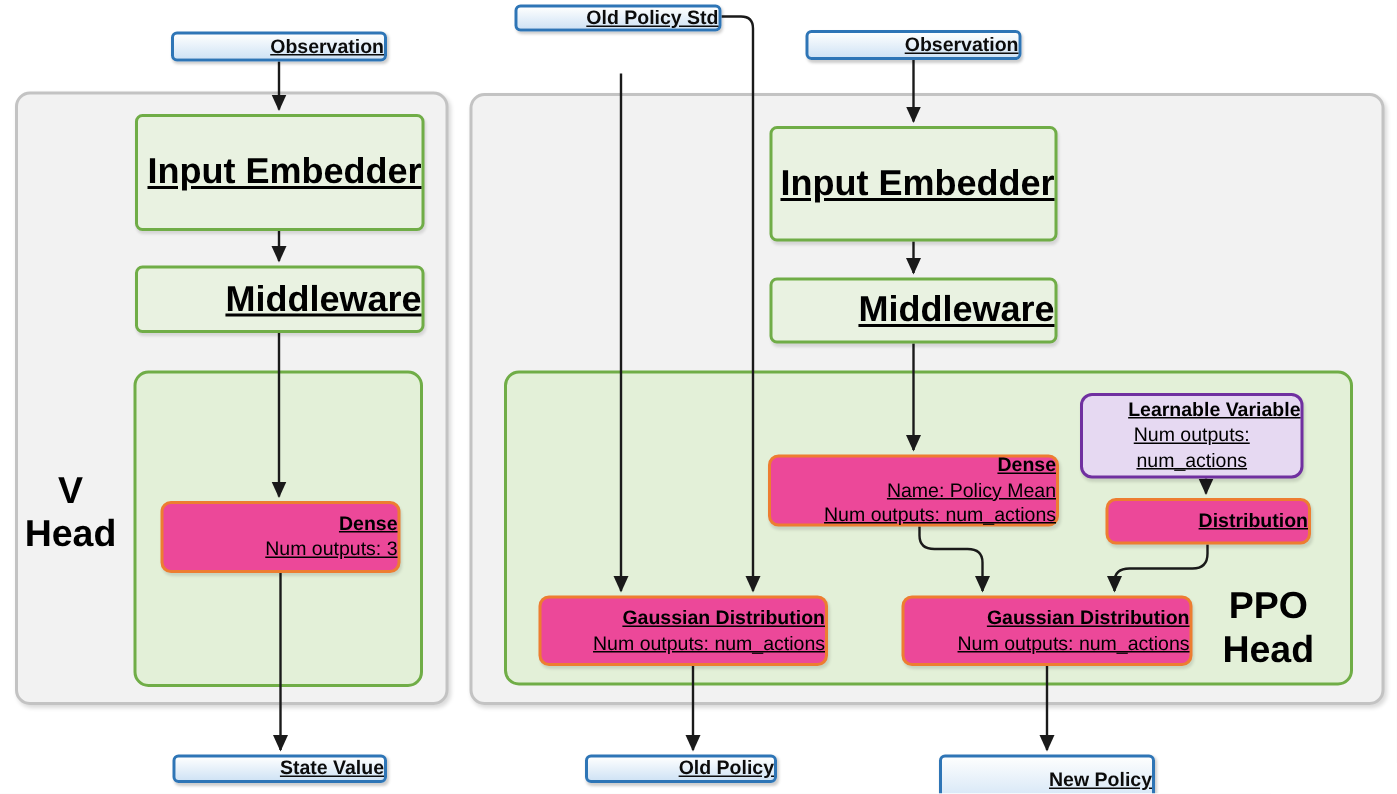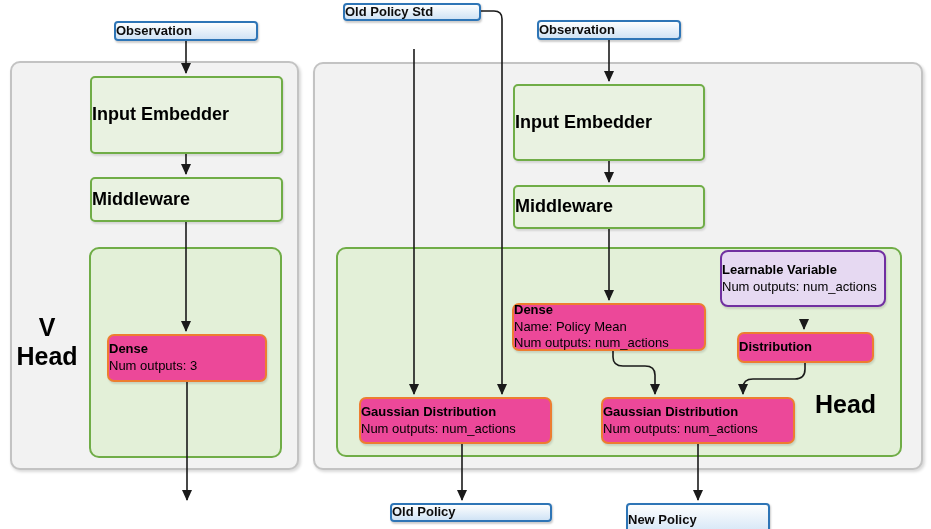--- a/index.html
+++ b/index.html
@@ -11,33 +11,34 @@
     position:absolute; background:#f2f2f2; border:2px solid #c3c3c3;
     border-radius:10px; box-shadow:1.5px 2px 3px rgba(0,0,0,.15); z-index:1;
     box-sizing:border-box;
   }
   .gpanel {
     position:absolute; background:#e3f0d8; border:2.5px solid #70ad47;
     border-radius:10px; z-index:2; box-sizing:border-box;
   }
   svg.connectors { position:absolute; left:0; top:0; z-index:5; }
   .box {
-    position:absolute; display:flex; flex-direction:column; align-items:flex-start;
+    position:absolute; display:flex; flex-direction:column; align-items:flex-end;
     justify-content:center; text-align:center; box-sizing:border-box; z-index:10;
     line-height:1.3;
+    text-decoration:underline;
   }
   .blue {
     background:linear-gradient(180deg,#fdfefe 0%, #d0e3f5 100%);
     border:2.5px solid #2e75b6; border-radius:4px;
     font-weight:bold; font-size:13px; color:#0c0c0c;
     box-shadow:1px 1.5px 2px rgba(0,0,0,.2);
   }
   .green {
     background:#e9f2e1; border:2.5px solid #70ad47; border-radius:5px;
-    font-weight:bold; font-size:18px; color:#000;
+    font-weight:bold; font-size:24px; color:#000;
     box-shadow:1px 2px 2px rgba(0,0,0,.12);
   }
   .orange {
     background:#ec4899; border:2.5px solid #ed7d31; border-radius:7px;
     font-size:13px; color:#000; box-shadow:1px 2px 2px rgba(0,0,0,.12);
   }
   .purple {
     background:#e6d9f2; border:2.5px solid #7030a0; border-radius:8px;
     font-size:13px; color:#000; box-shadow:1px 2px 2px rgba(0,0,0,.12);
   }
@@ -71,25 +72,29 @@
 
   <div class="box green" style="left:90px; top:177px; width:193px; height:45px;">
     <span>Middleware</span>
   </div>
 
   <div class="box orange" style="left:107px; top:334px; width:160px; height:48px;">
     <span class="title">Dense</span>
     <span class="sub">Num outputs: 3</span>
   </div>
 
+  <div class="box blue" style="left:115px; top:503px; width:143px; height:19px;">
+    <span>State Value</span>
+  </div>
 
   <div class="panel" style="left:313px; top:62px; width:610px; height:408px;"></div>
   <div class="gpanel" style="left:336px; top:247px; width:566px; height:210px;"></div>
 
   <div class="headlbl" style="left:793px; top:390px; width:105px;">
+    <div>PPO</div>
     <div>Head</div>
   </div>
 
   <div class="box blue" style="left:343px; top:3px; width:138px; height:18px;">
     <span>Old Policy Std</span>
   </div>
 
 
   <div class="box blue" style="left:537px; top:20px; width:144px; height:20px;">
     <span>Observation</span>
@@ -102,40 +107,40 @@
   <div class="box green" style="left:513px; top:185px; width:192px; height:44px;">
     <span>Middleware</span>
   </div>
 
   <div class="box orange" style="left:512px; top:303px; width:194px; height:48px;">
     <span class="title">Dense</span>
     <span class="sub">Name: Policy Mean</span>
     <span class="sub">Num outputs: num_actions</span>
   </div>
 
-  <div class="box purple" style="left:720px; top:250px; width:166px; height:57px;">
+  <div class="box purple" style="left:720px; top:262px; width:149px; height:57px;">
     <span class="title">Learnable Variable</span>
     <span class="sub">Num outputs: num_actions</span>
   </div>
 
   <div class="box orange" style="left:737px; top:332px; width:137px; height:31px;">
     <span class="title">Distribution</span>
   </div>
 
   <div class="box orange" style="left:359px; top:397px; width:193px; height:47px;">
     <span class="title">Gaussian Distribution</span>
     <span class="sub">Num outputs: num_actions</span>
   </div>
 
   <div class="box orange" style="left:601px; top:397px; width:194px; height:47px;">
     <span class="title">Gaussian Distribution</span>
     <span class="sub">Num outputs: num_actions</span>
   </div>
 
-  <div class="box blue" style="left:390px; top:503px; width:162px; height:19px;">
+  <div class="box blue" style="left:390px; top:503px; width:128px; height:19px;">
     <span>Old Policy</span>
   </div>
 
   <div class="box blue" style="left:626px; top:503px; width:144px; height:35px;">
     <span>New Policy</span>
   </div>
 
   <svg class="connectors" width="931" height="529">
     <defs>
       <marker id="arr" markerUnits="userSpaceOnUse" markerWidth="14" markerHeight="12" refX="10" refY="5" orient="auto">

